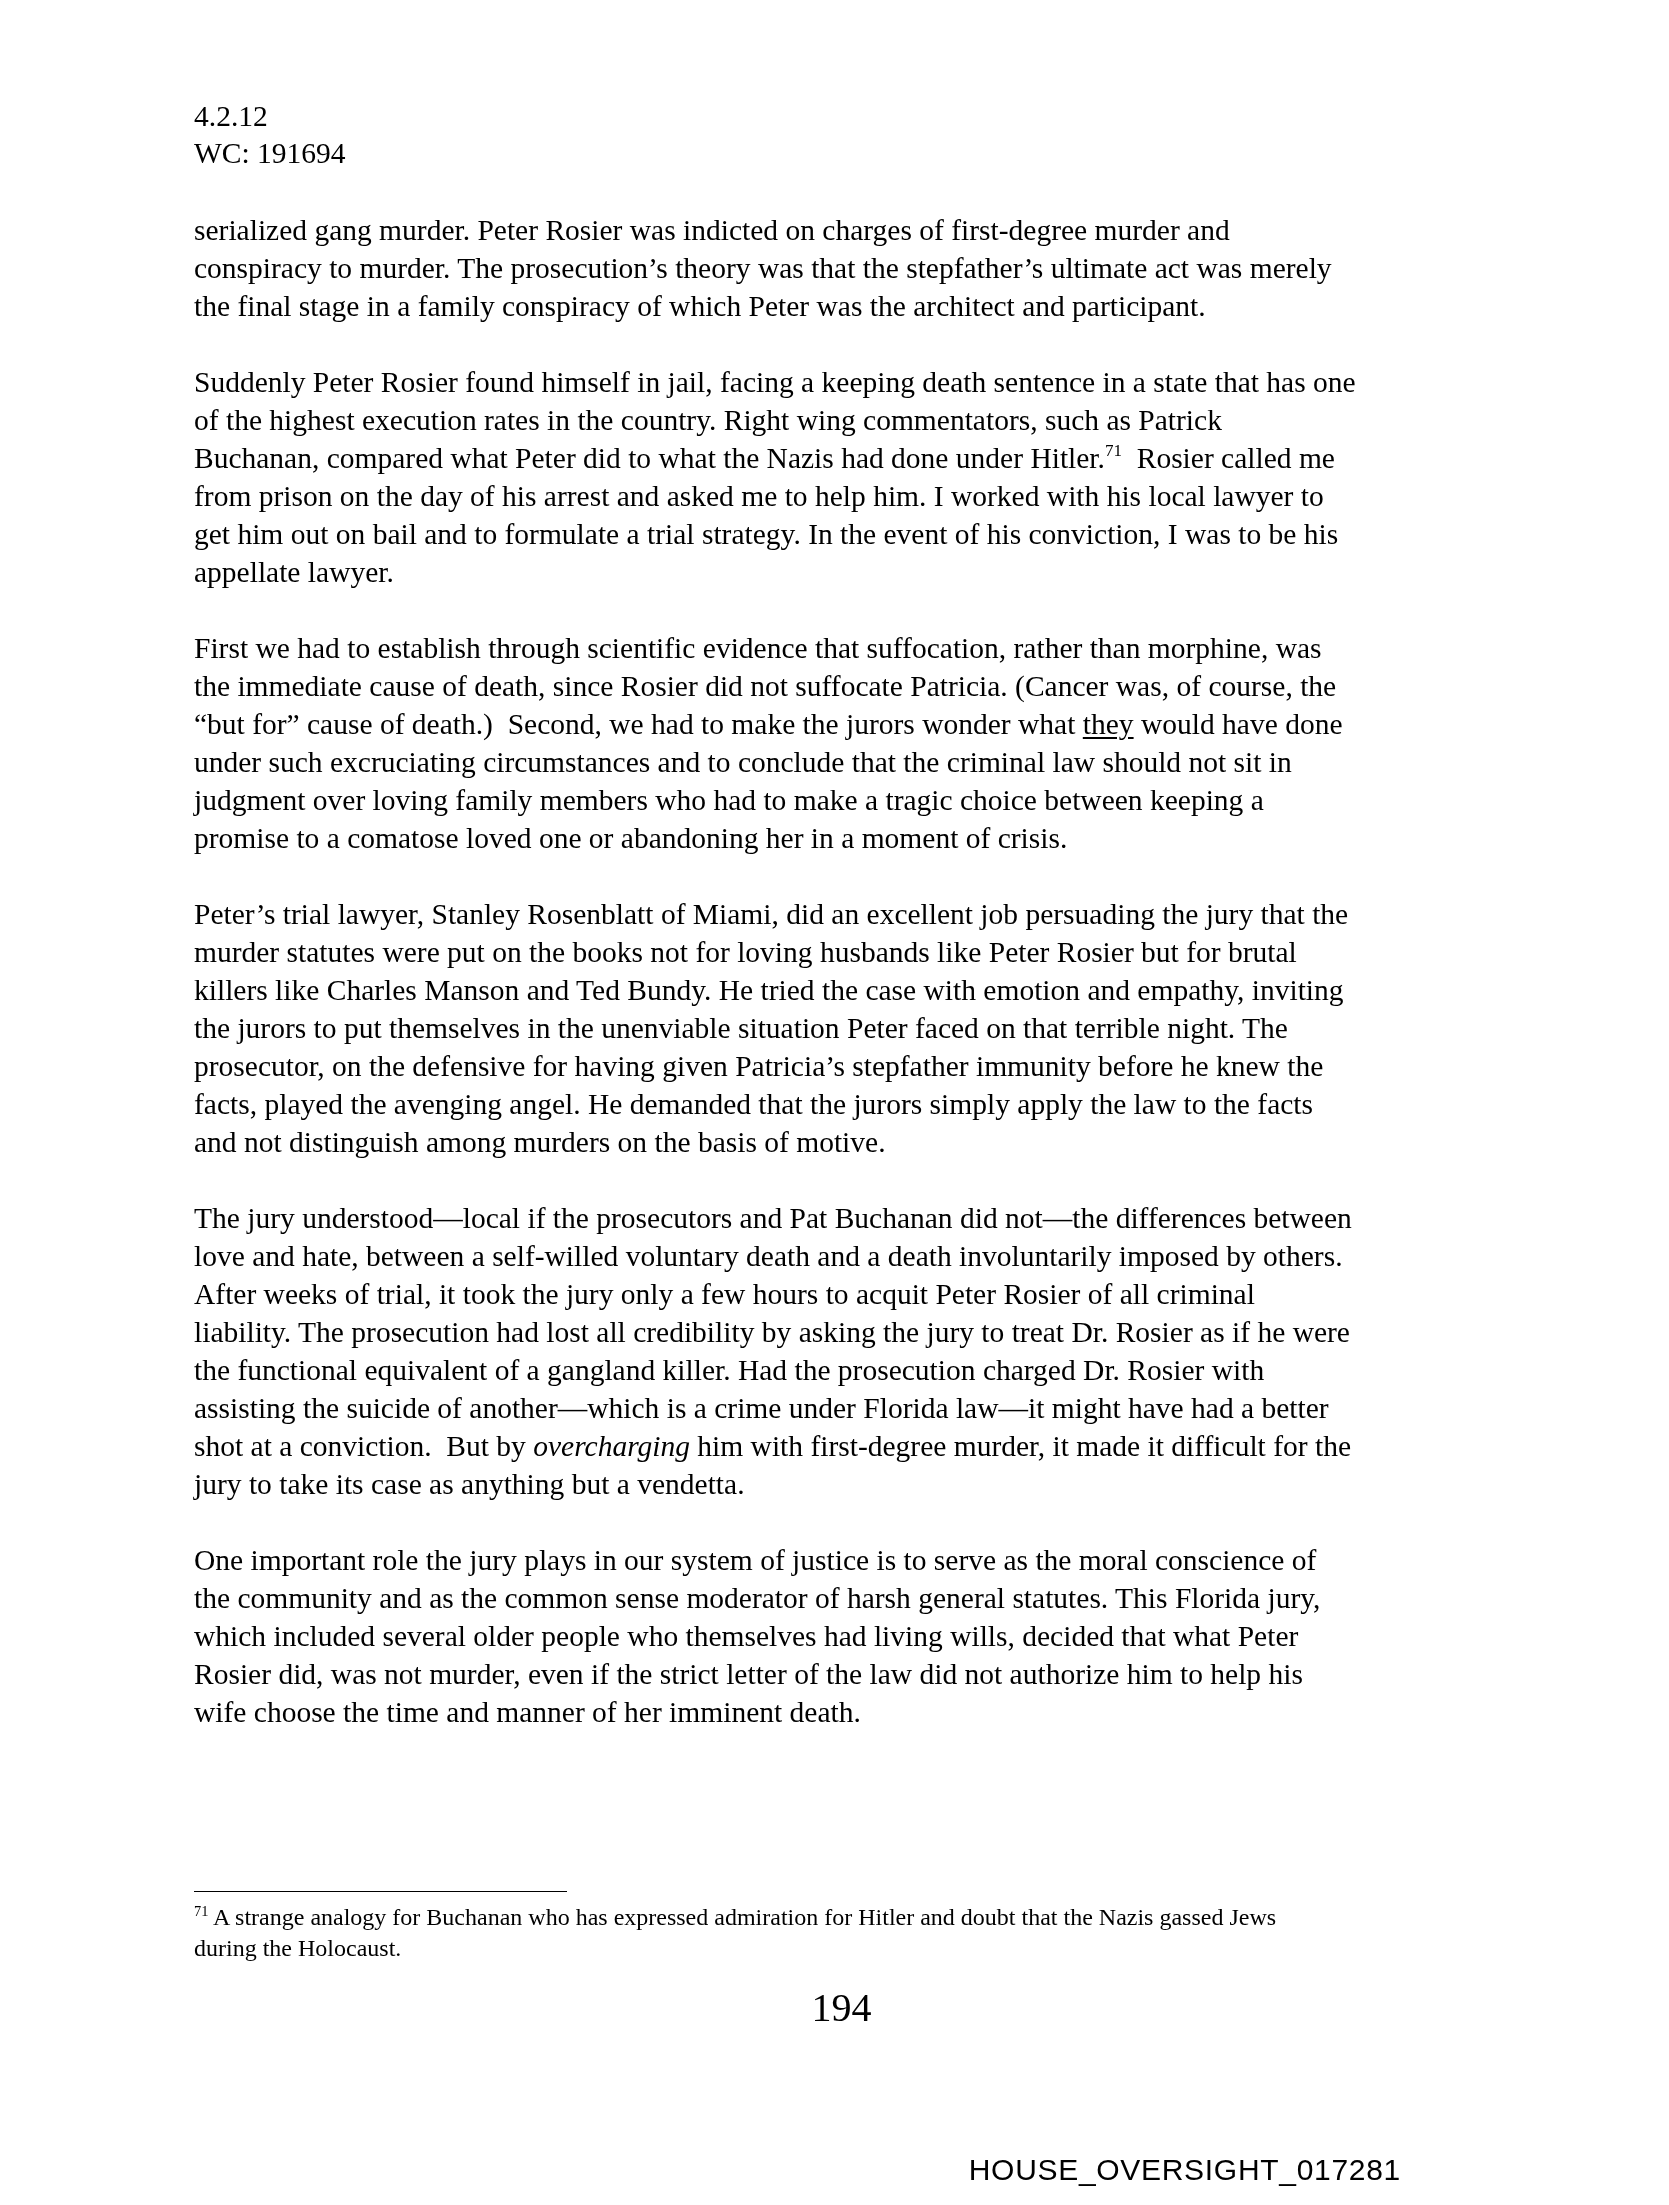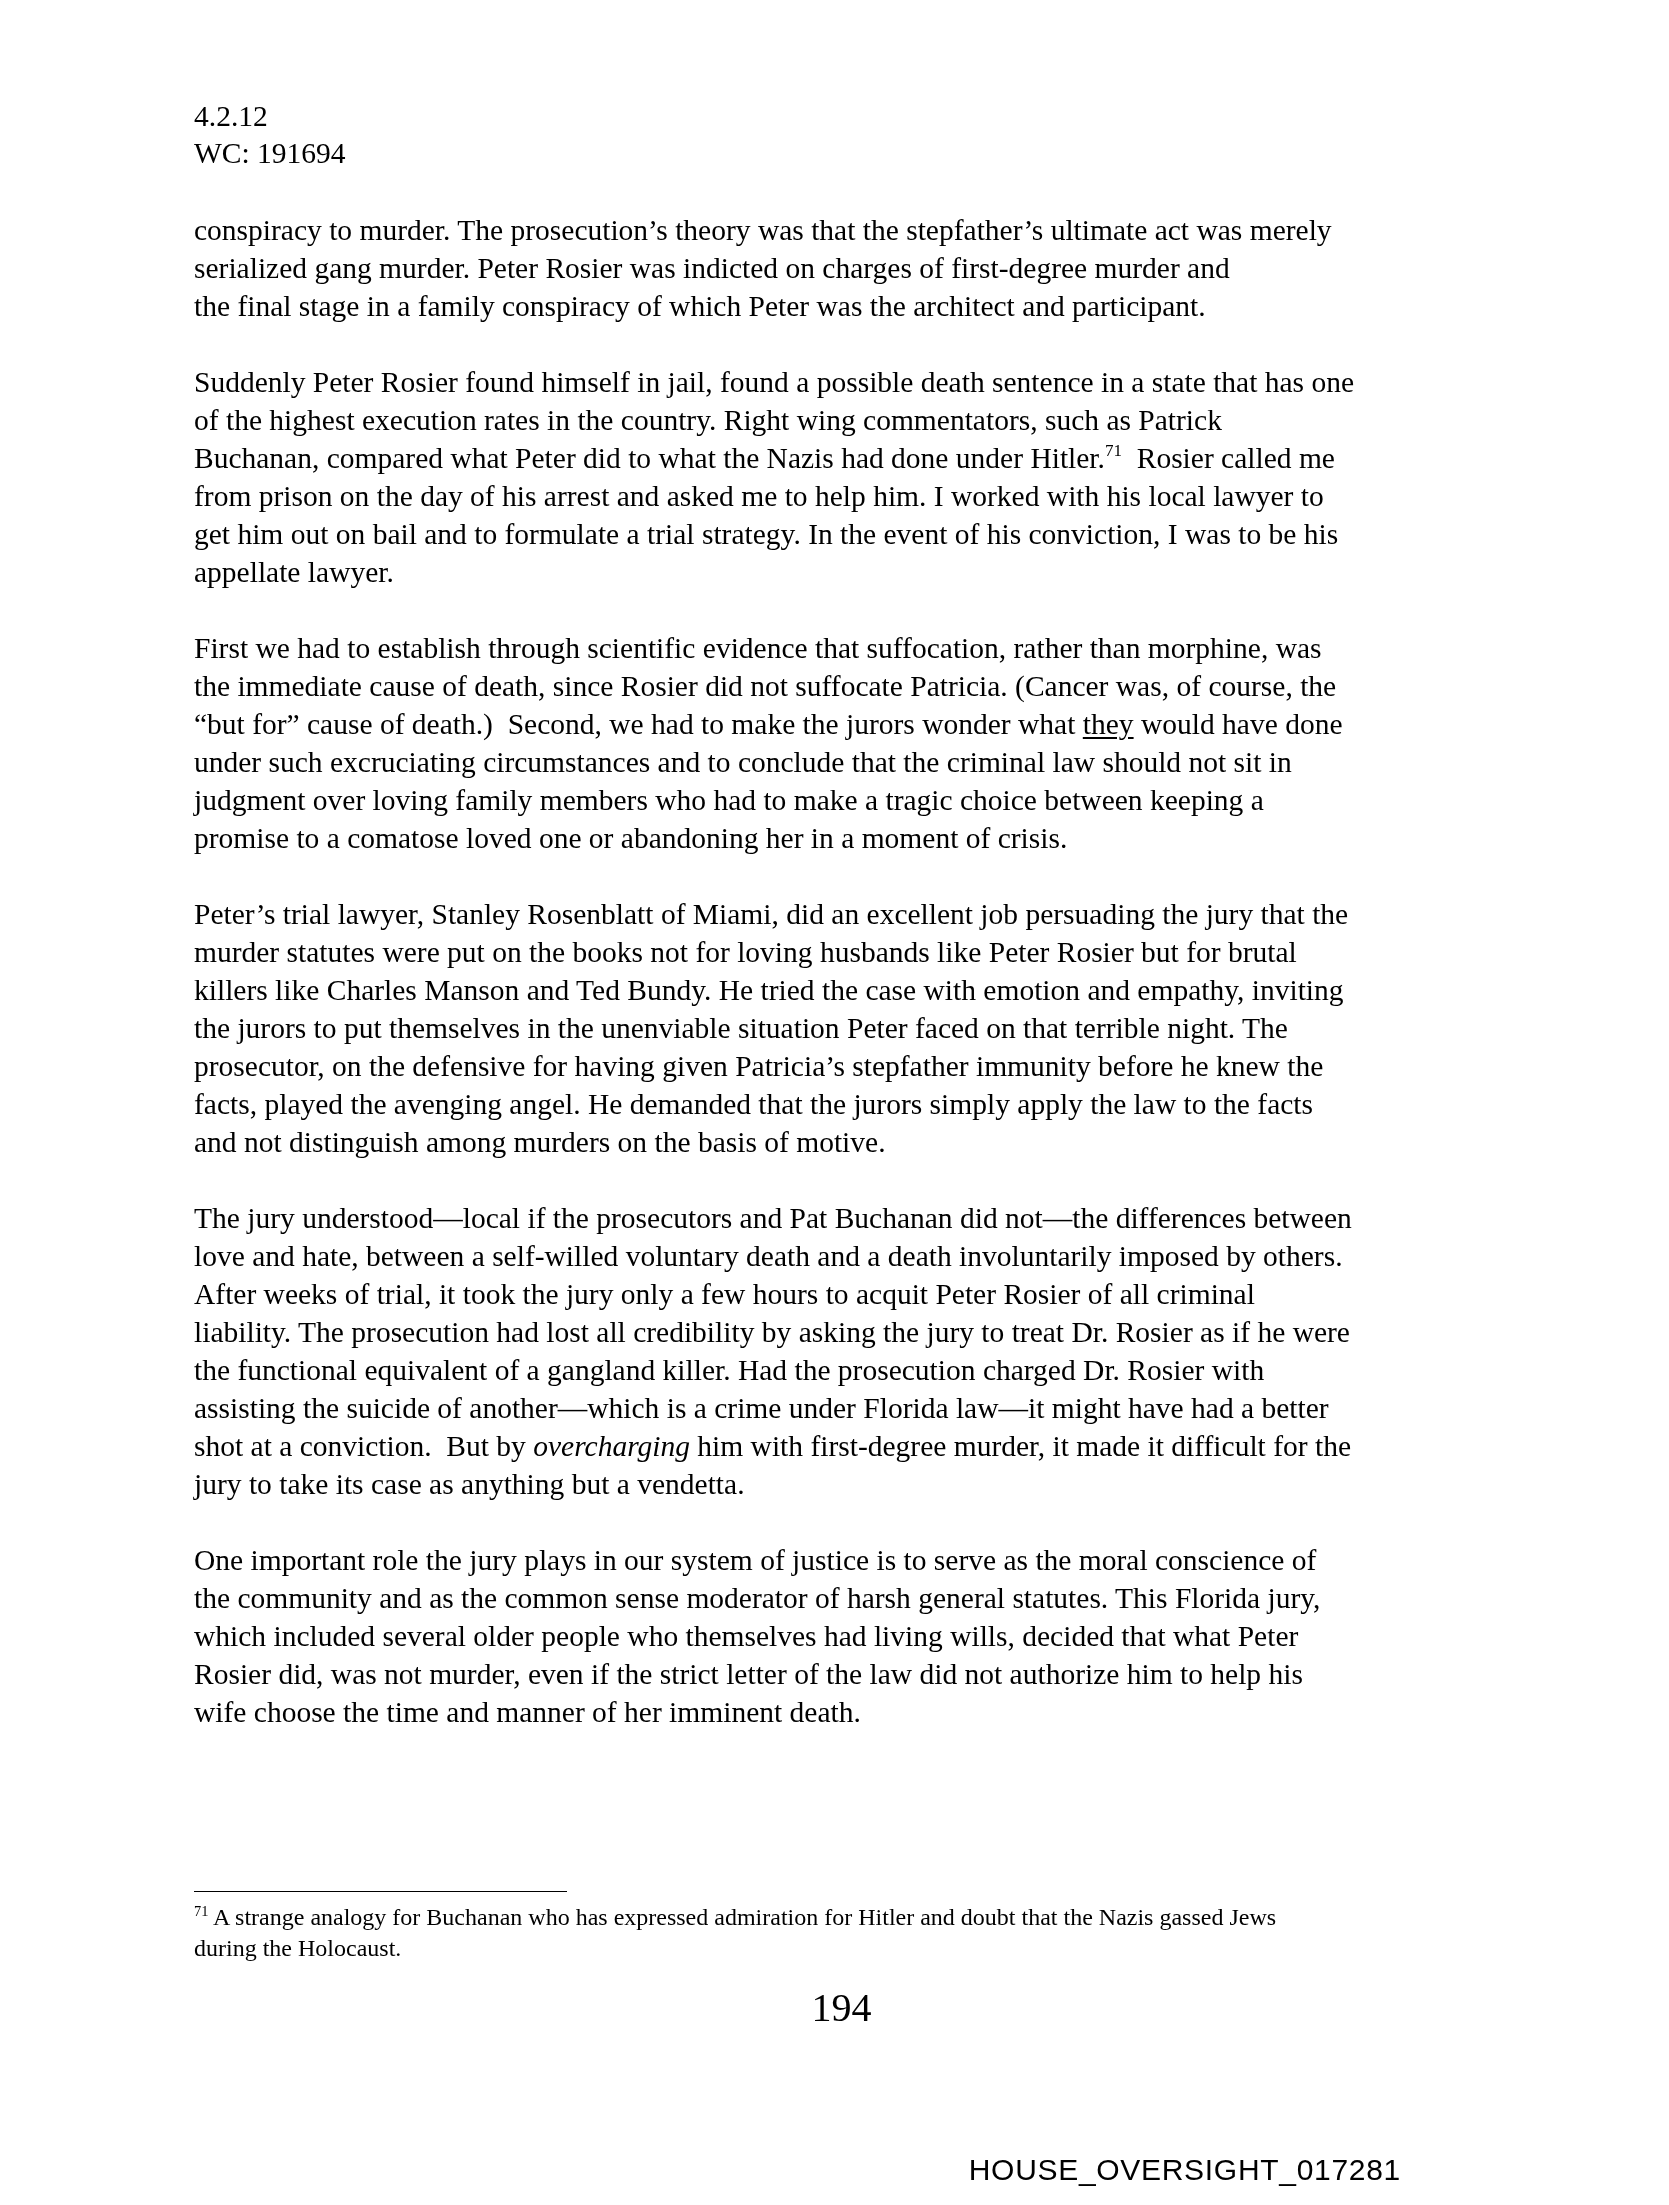--- a/index.html
+++ b/index.html
@@ -98,27 +98,27 @@
 <div class="page">
 
   <div class="header">
     <div>4.2.12</div>
     <div>WC:  191694</div>
   </div>
 
   <div class="body-text">
 
     <p>
+      <span class="line">serialized gang murder.  Peter Rosier was indicted on charges of first-degree murder and</span>
       <span class="line">conspiracy to murder.  The prosecution’s theory was that the stepfather’s ultimate act was merely</span>
-      <span class="line">serialized gang murder.  Peter Rosier was indicted on charges of first-degree murder and</span>
       <span class="line">the final stage in a family conspiracy of which Peter was the architect and participant.</span>
     </p>
 
     <p>
-      <span class="line">Suddenly Peter Rosier found himself in jail, found a possible death sentence in a state that has one</span>
+      <span class="line">Suddenly Peter Rosier found himself in jail, facing a keeping death sentence in a state that has one</span>
       <span class="line">of the highest execution rates in the country.  Right wing commentators, such as Patrick</span>
       <span class="line"><span>Buchanan, compared what Peter did to what the Nazis had done under Hitler.</span><sup class="fnref">71</sup><span style="white-space:pre">  Rosier called me</span></span>
       <span class="line">from prison on the day of his arrest and asked me to help him.  I worked with his local lawyer to</span>
       <span class="line">get him out on bail and to formulate a trial strategy.  In the event of his conviction, I was to be his</span>
       <span class="line">appellate lawyer.</span>
     </p>
 
     <p>
       <span class="line">First we had to establish through scientific evidence that suffocation, rather than morphine, was</span>
       <span class="line">the immediate cause of death, since Rosier did not suffocate Patricia.  (Cancer was, of course, the</span>

